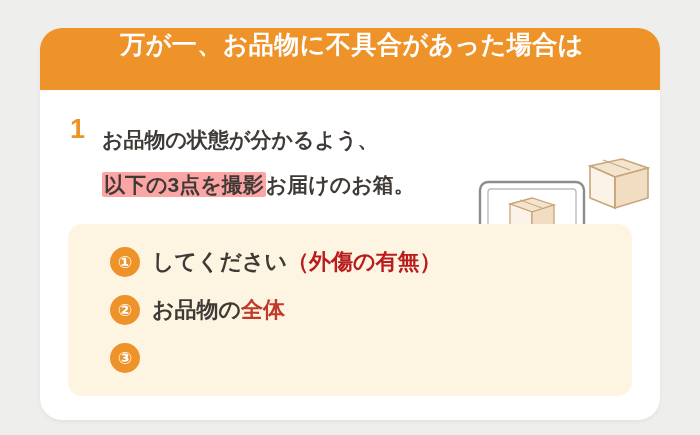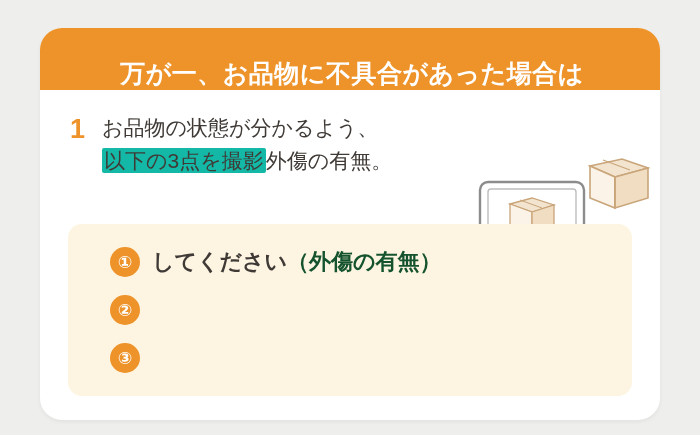--- a/index.html
+++ b/index.html
@@ -26,21 +26,21 @@
     overflow: hidden;
   }
 
   
   .header-band {
     position: absolute;
     left: 0; top: 0;
     width: 624px; height: 62px;
     background: #ee9329;
     display: flex;
-    align-items: flex-end;
+    align-items: flex-start;
     justify-content: center;
   }
   .header-title {
     color: #ffffff;
     font-size: 25px;
     font-weight: bold;
     letter-spacing: 0.5px;
     white-space: nowrap;
   }
 
@@ -58,27 +58,28 @@
     color: #ee9329;
     line-height: 1;
   }
   .step-text {
     position: absolute;
     left: 62px; top: 22px;
     width: 420px;
   }
   .step-line {
     font-size: 21px;
-    font-weight: normal;
+    font-weight: bold;
     color: #3f3a36;
     line-height: 1.55;
     white-space: nowrap;
+    margin-top: 12px;
   }
   .hl {
-    background: #14b8a6;
+    background: #fca5a5;
     padding: 1px 2px;
     border-radius: 2px;
   }
 
   
   .illus {
     position: absolute;
     right: 8px; top: 66px;
     width: 190px; height: 120px;
   }
@@ -115,38 +116,38 @@
     margin-right: 12px;
   }
   .row-text {
     font-size: 22px;
     font-weight: bold;
     color: #3f3a36;
     white-space: nowrap;
     line-height: 1;
   }
   .row-text .accent { color: #c0392b; }
-  .row-text .paren { color: #14532d; text-align: right; }
+  .row-text .paren { color: #b91c1c; text-align: right; }
 </style>
 </head>
 <body>
 
 <div id="stage">
 
   <div class="card">
 
     <div class="header-band">
       <div class="header-title">万が一、お品物に不具合があった場合は</div>
     </div>
 
     <div class="step-block">
       <div class="step-num">1</div>
       <div class="step-text">
         <div class="step-line">お品物の状態が分かるよう、</div>
-        <div class="step-line"><span class="hl">以下の3点を撮影</span><span>外傷の有無。</span></div>
+        <div class="step-line"><span class="hl">以下の3点を撮影</span><span>お届けのお箱。</span></div>
       </div>
 
       <div class="illus">
         <svg width="190" height="120" viewBox="0 0 190 120">
 
           <g>
             <polygon points="128,10 160,3 186,12 153,21" fill="#f3e4cf" stroke="#c9a57a" stroke-width="1.6"></polygon>
             <polygon points="128,10 153,21 153,52 128,42" fill="#fbf3e7" stroke="#c9a57a" stroke-width="1.6"></polygon>
             <polygon points="153,21 186,12 186,42 153,52" fill="#f0ddc2" stroke="#c9a57a" stroke-width="1.6"></polygon>
             <polyline points="153,21 153,52" fill="none" stroke="#c9a57a" stroke-width="1.4"></polyline>
@@ -179,20 +180,21 @@
     <div class="list-panel">
       <div class="list-rows">
 
         <div class="list-row">
           <div class="badge">①</div>
           <div class="row-text"><span>してください</span><span class="paren">（外傷の有無）</span></div>
         </div>
 
         <div class="list-row">
           <div class="badge">②</div>
+          <div class="row-text"><span>お品物の</span><span class="accent">全体</span></div>
         </div>
 
         <div class="list-row">
           <div class="badge">③</div>
         </div>
 
       </div>
     </div>
 
   </div>

